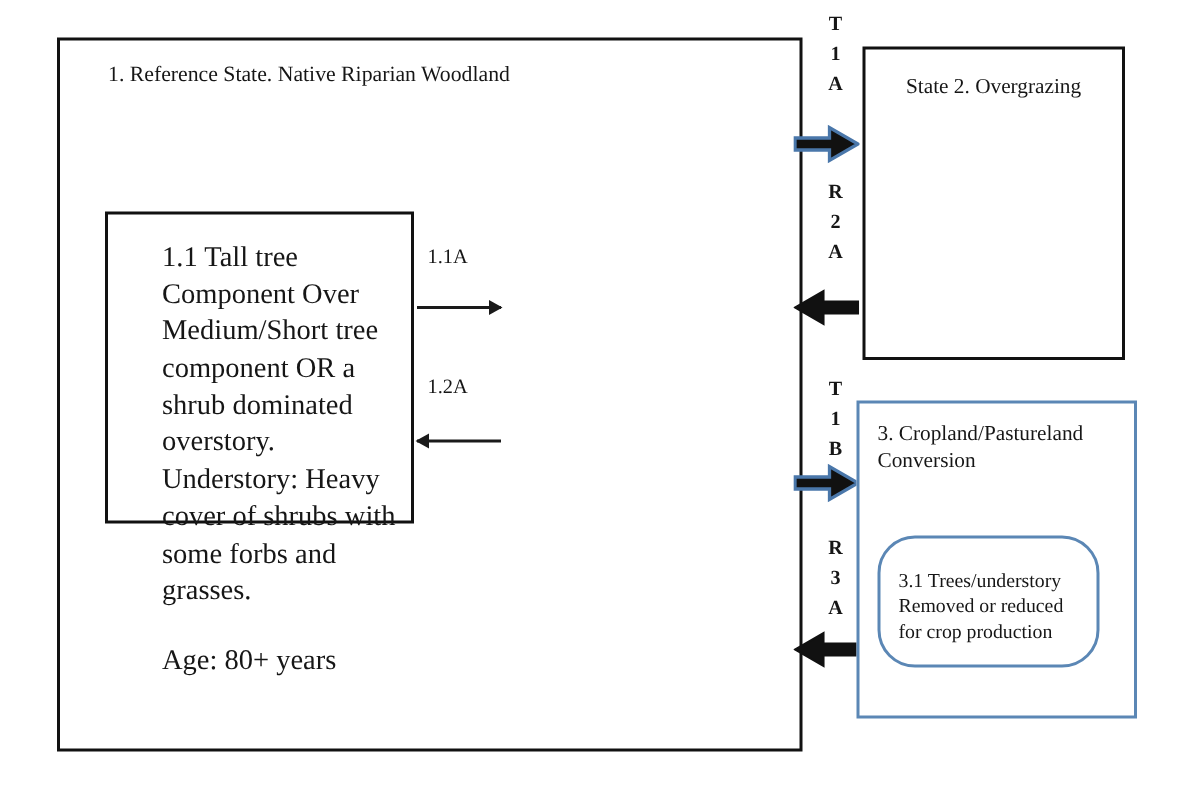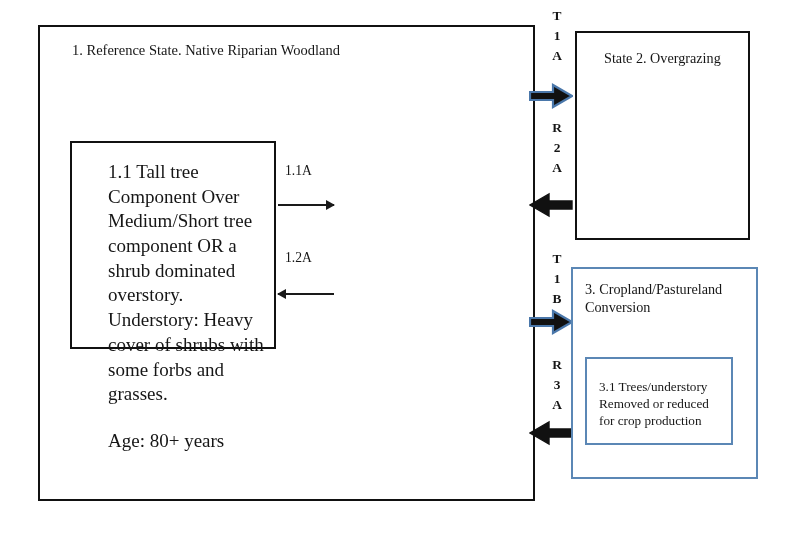--- a/index.html
+++ b/index.html
@@ -151,20 +151,21 @@
     top: 11px;
     right: 6px;
     font-size: 14.2px;
     line-height: 1.28;
   }
   #state-3-phase {
     left: 12px;
     top: 88px;
     width: 148px;
     height: 88px;
+    border-radius: 25px;
   }
   .inner-text {
     position: absolute;
     left: 11px;
     right: 6px;
     top: 12px;
     font-size: 13.2px;
     line-height: 1.30;
   }
   #state-3-phase .inner-text { top: 19px; left: 12px; }

